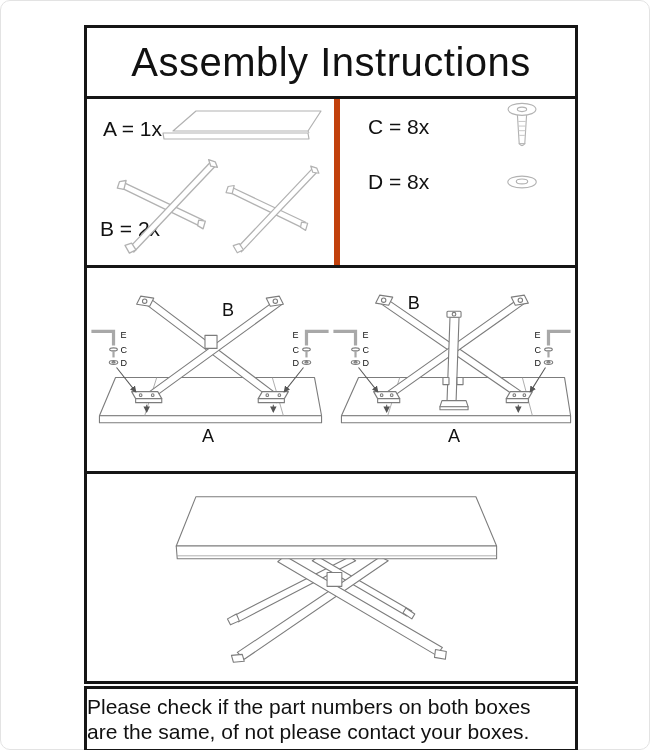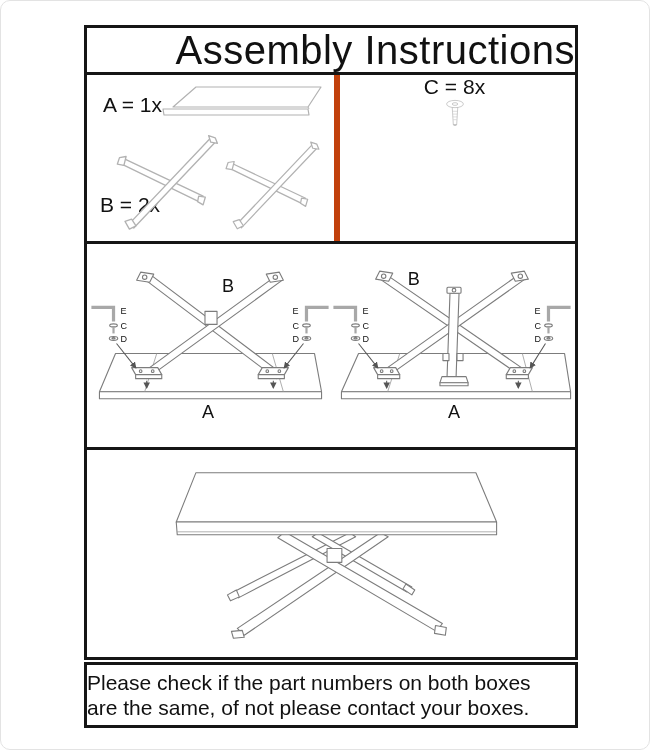--- a/index.html
+++ b/index.html
@@ -1,29 +1,29 @@
 <!DOCTYPE html>
 <html><head>
 <meta charset="utf-8">
 <style>
   html,body{margin:0;padding:0;background:#fff;}
   body{width:650px;height:750px;position:relative;font-family:"Liberation Sans",sans-serif;color:#111;}
   .page-edge{position:absolute;inset:0;border:1px solid #e3e3e3;border-radius:10px;pointer-events:none;}
   .sheet{position:absolute;left:84px;top:25px;width:494px;}
   .box{box-sizing:border-box;border:3px solid #161616;background:#fff;position:relative;}
-  .title-box{height:50px;display:flex;align-items:center;justify-content:flex-end;}
+  .title-box{height:74px;display:flex;align-items:center;justify-content:center;}
   .title-text{font-size:40px;letter-spacing:0.5px;white-space:nowrap;}
   .parts-box{height:172px;margin-top:-3px;display:flex;}
   .parts-left{width:247px;border-right:6px solid #c2410c;position:relative;text-decoration:underline;}
   .parts-right{flex:1;display:flex;flex-direction:column;}
   .part-label{font-size:21px;white-space:nowrap;}
   .pl-a{position:absolute;left:16px;top:18px;}
   .pl-b{position:absolute;left:13px;top:118px;}
   .icon-abs{position:absolute;}
-  .hw-row{height:55.3px;display:flex;align-items:center;justify-content:space-between;padding:0 34px 0 28px;flex-direction:column;}
+  .hw-row{height:55.3px;display:flex;align-items:center;justify-content:space-between;padding:0 34px 0 28px;}
   .assembly-box{height:209px;margin-top:-3px;display:flex;align-items:center;justify-content:space-between;padding:0 2px;}
   .final-box{height:213px;margin-top:-3px;display:flex;align-items:center;justify-content:center;}
   .note-box{height:66px;margin-top:2px;display:flex;flex-direction:column;justify-content:center;line-height:25px;}
   .note-line{font-size:21px;white-space:nowrap;}
   svg{display:block;}
   svg text{font-family:"Liberation Sans",sans-serif;fill:#111;}
   .lbl-big{font-size:18px;}
   .lbl-sm{font-size:9px;}
   .art{stroke:#7c7c7c;fill:#fff;stroke-width:1.1;stroke-linejoin:round;}
   .art-thin{stroke:#9a9a9a;fill:none;stroke-width:0.8;}
@@ -83,20 +83,27 @@
           <polygon class="lart" points="15,14 25,14 23,46 17,46"></polygon>
           <path class="lart" d="M17,46 Q20,50 23,46 Z"></path>
           <line x1="16" y1="22" x2="24" y2="22" stroke="#c2c2c2"></line>
           <line x1="16" y1="27" x2="24" y2="27" stroke="#c2c2c2"></line>
           <line x1="16" y1="32" x2="24" y2="32" stroke="#c2c2c2"></line>
           <line x1="17" y1="37" x2="23" y2="37" stroke="#c2c2c2"></line>
           <ellipse class="lart" cx="20" cy="9" rx="15" ry="6.5"></ellipse>
           <ellipse class="lart" cx="20" cy="9" rx="5" ry="2.4"></ellipse>
         </svg>
       </div>
+      <div class="hw-row">
+        <span class="part-label">D = 8x</span>
+        <svg width="38" height="20" viewBox="0 0 40 20">
+          <ellipse class="lart" cx="20" cy="10" rx="15" ry="6.2"></ellipse>
+          <ellipse class="lart" cx="20" cy="9.4" rx="6" ry="2.6"></ellipse>
+        </svg>
+      </div>
     </div>
   </div>
 
   <div class="box assembly-box">
 
     <svg width="242" height="201" viewBox="0 0 240 200">
       <defs>
         <marker id="ah1" viewBox="0 0 10 10" refX="8" refY="5" markerWidth="6.5" markerHeight="6.5" orient="auto">
           <path d="M0,0 L10,5 L0,10 z" fill="#555"></path>
         </marker>

